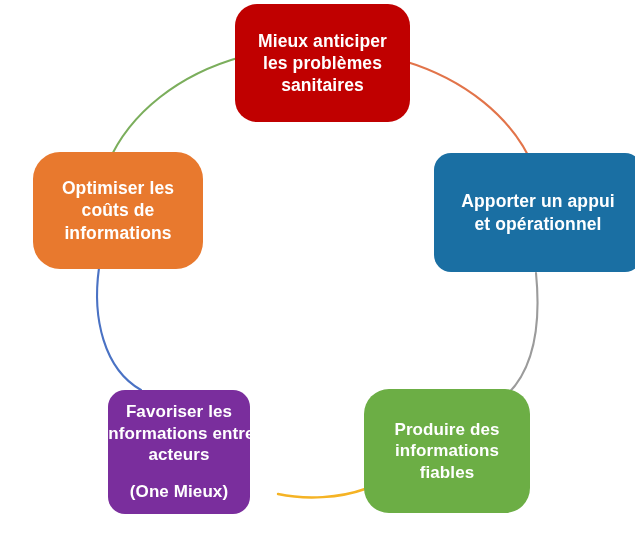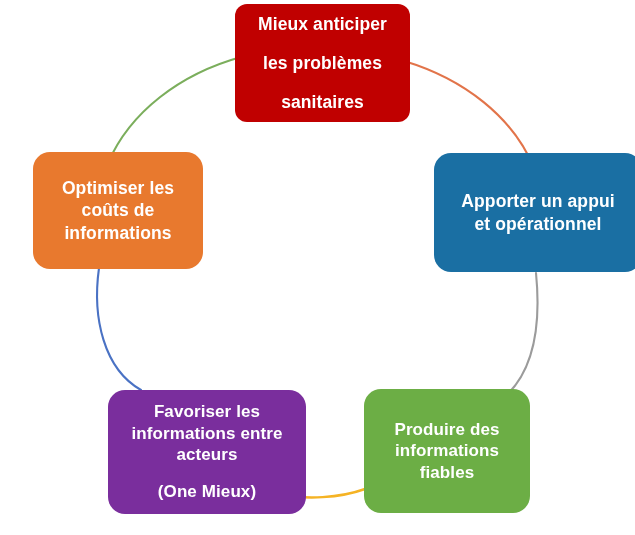--- a/index.html
+++ b/index.html
@@ -43,42 +43,41 @@
     display: block;
     white-space: nowrap;
   }
   .node .line.gap {
     margin-top: 0.95em;
   }
 
   
   #node-anticiper {
     left: 235px;  top: 4px;   width: 175px; height: 118px;
-    border-radius: 12px;
+    border-radius: 22px;
     font-size: 17.5px;
-    gap: 17px;
   }
   #node-appui {
     left: 434px;  top: 153px; width: 208px; height: 119px;
     border-radius: 17px;
     font-size: 17.5px;
   }
   #node-informations {
     left: 364px;  top: 389px; width: 166px; height: 124px;
-    border-radius: 17px;
+    border-radius: 25px;
     font-size: 17px;
   }
   #node-interactions {
-    left: 108px;  top: 390px; width: 198px; height: 124px;
+    left: 108px;  top: 390px; width: 142px; height: 124px;
     border-radius: 17px;
     font-size: 17px;
   }
   #node-couts {
     left: 33px;   top: 152px; width: 170px; height: 117px;
-    border-radius: 17px;
+    border-radius: 27px;
     font-size: 17.5px;
   }
 </style>
 </head>
 <body>
 
 <div id="canvas" style="background: rgb(255, 255, 255);">
 
   <svg id="arc-layer" viewBox="0 0 635 535" xmlns="http://www.w3.org/2000/svg">
 

